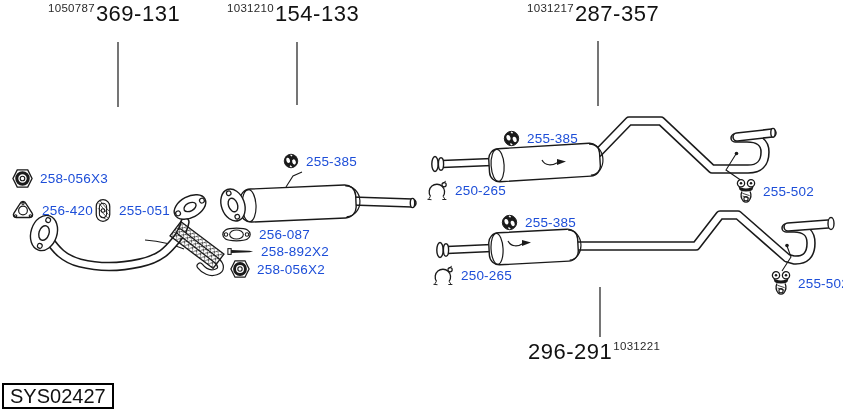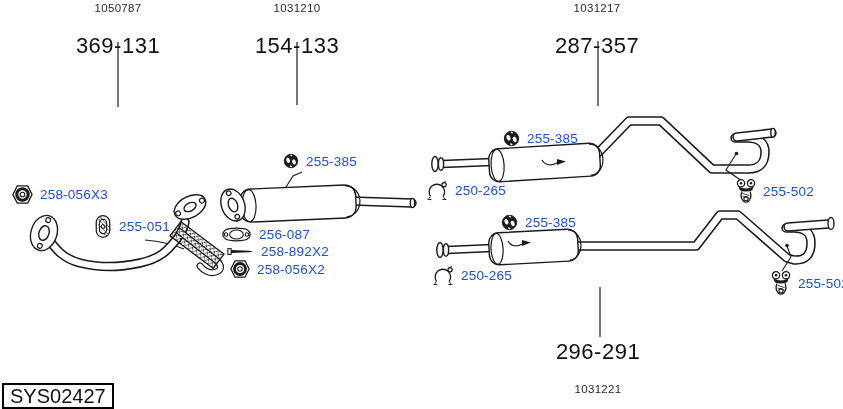--- a/index.html
+++ b/index.html
@@ -1,20 +1,20 @@
 <!DOCTYPE html>
 <html><head>
 <meta charset="utf-8">
 <style>
   html,body{margin:0;padding:0;background:#fff;}
   .stage{position:relative;width:843px;height:409px;background:#fff;overflow:hidden;
          font-family:"Liberation Sans",sans-serif;color:#1a1a1a;}
   .layer{position:absolute;left:0;top:0;}
   
-  .callout{position:absolute;display:flex;flex-direction:column;align-items:center;gap:19px;width:140px;}
+  .callout{position:absolute;display:flex;flex-direction:row;align-items:flex-start;gap:1px;width:140px;}
   .ref{font-size:11.5px;line-height:13px;color:#2a2a2a;letter-spacing:.3px;}
   .num{font-size:22px;line-height:24px;letter-spacing:.5px;color:#111;}
   
   .part{position:absolute;display:flex;align-items:center;gap:7px;height:28px;}
   .ptxt{font-size:13.5px;color:#1d4ed8;letter-spacing:.2px;white-space:nowrap;}
   .pic{flex:0 0 auto;display:block;}
   
   .sys{position:absolute;left:2px;top:383px;border:2px solid #000000;padding:0 6px;
        font-size:20px;line-height:22px;color:#111;background:#fff;}
   
@@ -199,27 +199,33 @@
   </div>
   <div class="callout" style="left:527px;top:2px;">
     <div class="ref">1031217</div>
     <div class="num">287-357</div>
   </div>
   <div class="callout" style="left:528px;top:340px;">
     <div class="num">296-291</div>
     <div class="ref">1031221</div>
   </div>
 
-  <div class="part" style="left:12px;top:180px;">
+  <div class="part" style="left:12px;top:164px;">
     <svg class="pic" width="21" height="21" viewBox="0 0 22 22">
         <use href="#i-hexnut"></use>
       </svg>
     <span class="ptxt">258-056X3</span>
   </div>
-  <div class="part" style="left:94px;top:212px;justify-content:flex-end;">
+  <div class="part" style="left:11px;top:196px;">
+    <svg class="pic" width="24" height="21" viewBox="0 0 25 22">
+        <use href="#i-trigasket"></use>
+      </svg>
+    <span class="ptxt">256-420</span>
+  </div>
+  <div class="part" style="left:94px;top:196px;justify-content:flex-end;">
     <svg class="pic" width="18" height="25" viewBox="0 0 20 27">
         <use href="#i-strap"></use>
       </svg>
     <span class="ptxt">255-051</span>
   </div>
   <div class="part" style="left:283px;top:147px;">
     <svg class="pic" width="16" height="16" viewBox="0 0 18 18">
         <use href="#i-ring"></use>
       </svg>
     <span class="ptxt">255-385</span>

